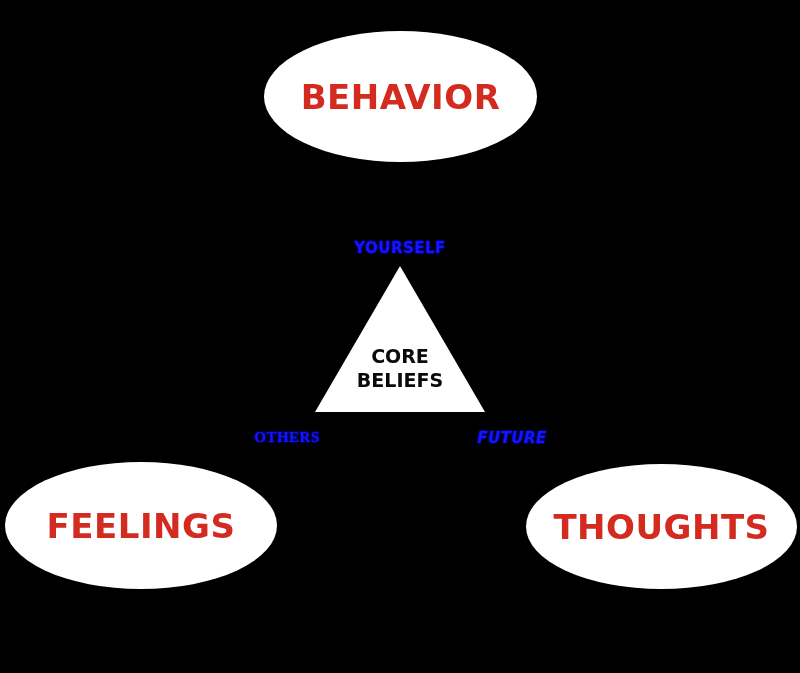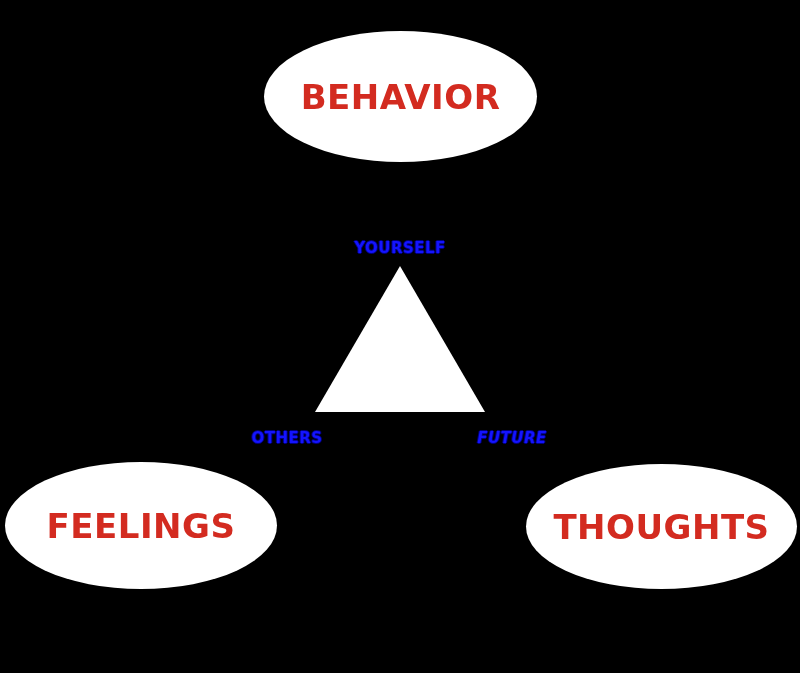--- a/index.html
+++ b/index.html
@@ -62,38 +62,42 @@
     font-weight: bold;
     letter-spacing: 0.5px;
     white-space: nowrap;
     text-shadow:
       1px 0 0 var(--blue-outline, #000080),
       -1px 0 0 var(--blue-outline, #000080),
       0 1px 0 var(--blue-outline, #000080),
       0 -1px 0 var(--blue-outline, #000080);
   }
   .corner-yourself { left: 320px; top: 239px; }
-  .corner-others   { left: 207px; top: 429px; }
+  .corner-others   { left: 207px; top: 429px; font-family: Liberation Serif, serif; }
   .corner-future   { left: 432px; top: 429px; font-style: italic; }
 </style>
 </head>
 <body>
 
 <div class="canvas">
 
   <div class="ellipse ellipse-behavior">
     <span class="node-label">BEHAVIOR</span>
   </div>
 
   <div class="corner-label corner-yourself">YOURSELF</div>
 
   <svg class="triangle-svg" viewBox="0 0 184 154">
     <polygon points="92,4 7,150 177,150" fill="#ffffff"></polygon>
   </svg>
 
+  <div class="core-label">
+    <span>CORE</span>
+    <span>BELIEFS</span>
+  </div>
 
   <div class="corner-label corner-others">OTHERS</div>
 
   <div class="corner-label corner-future">FUTURE</div>
 
   <div class="ellipse ellipse-feelings">
     <span class="node-label">FEELINGS</span>
   </div>
 
   <div class="ellipse ellipse-thoughts">

